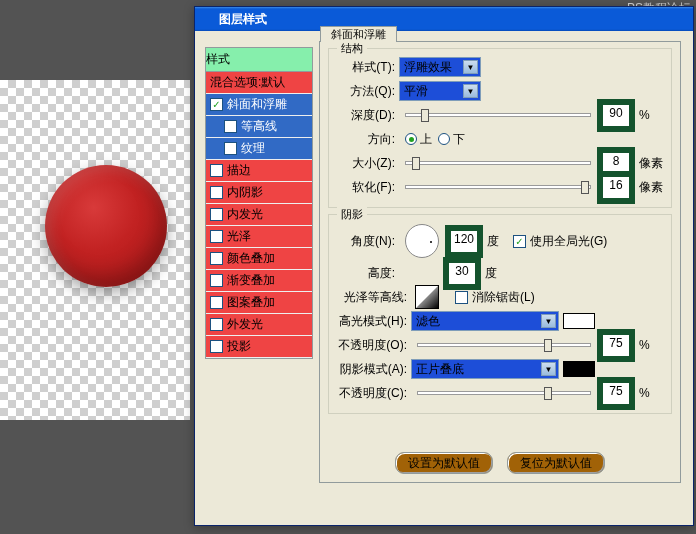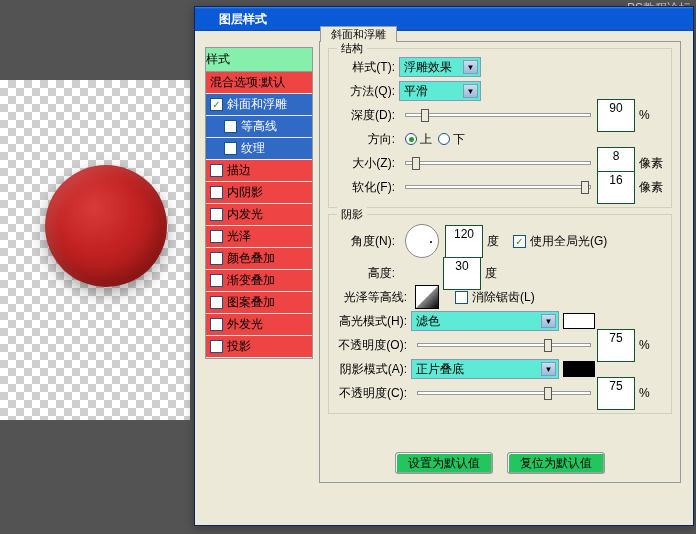--- a/index.html
+++ b/index.html
@@ -37,40 +37,40 @@
 .list-row.child { padding-left:18px; }
 
 .tab-panel { position:absolute; left:118px; top:6px; right:6px; bottom:36px; border:1px solid #919b9c; background:#ece9d8; }
 .tab { position:absolute; top:-16px; left:0; height:16px; padding:0 10px; border:1px solid #919b9c; border-bottom:none; background:#ece9d8; line-height:15px; font-size:11px;}
 
 .fieldset { border:1px solid #d0d0bf; margin:6px 8px; padding:6px 8px 8px 8px; position:relative; }
 .fieldset .legend { position:absolute; top:-8px; left:8px; background:#ece9d8; padding:0 4px; font-size:11px; }
 
 .row { display:flex; align-items:center; height:24px; }
 .lbl { width:62px; text-align:right; padding-right:4px; }
-.select { width:82px; height:20px; border:1px solid #7f9db9; background:#5eead4; display:flex; align-items:center; padding:0 4px; position:relative; }
+.select { width:82px; height:20px; border:1px solid #7f9db9; background:#1d4ed8; display:flex; align-items:center; padding:0 4px; position:relative; }
 .select.wide { width:148px; }
 .select .arrow { position:absolute; right:2px; top:2px; width:15px; height:14px; background:linear-gradient(#cde,#9bd); border:1px solid #7f9db9; display:flex; align-items:center; justify-content:center; font-size:8px; color:#000;}
 .slider { flex:1; height:4px; background:#fff; border:1px solid #9a9a9a; margin:0 6px; position:relative; }
 .thumb { position:absolute; top:-5px; width:8px; height:13px; background:#ece9d8; border:1px solid #555; }
-.numbox { width:38px; height:33px; border:1px solid #14532d; background:#fff; text-align:center; line-height:16px; }
+.numbox { width:38px; height:33px; border:6px solid #14532d; background:#fff; text-align:center; line-height:16px; }
 .unit { width:28px; padding-left:4px; }
 
 .radio { width:12px; height:12px; border:1px solid #1c5180; border-radius:50%; background:#fff; margin:0 3px 0 6px; display:flex; align-items:center; justify-content:center; }
 .radio.checked::after { content:""; width:5px; height:5px; border-radius:50%; background:#21a121; }
 
 .angle-widget { width:34px; height:34px; border:1px solid #888; border-radius:50%; background:#fff; position:relative; margin:0 6px;}
 .angle-widget::after { content:""; position:absolute; width:2px; height:2px; background:#000; border-radius:50%; left:24px; top:16px;}
 
 .swatch { width:32px; height:16px; border:1px solid #000; margin-left:4px; }
 .contour-swatch { width:24px; height:24px; border:1px solid #000; margin-left:4px;
   background:linear-gradient(135deg,#fff 0%,#fff 49%,#888 51%,#000 100%); }
 
 .btns { position:absolute; left:0; right:0; bottom:4px; height:26px; display:flex; justify-content:center; gap:14px;}
-.btn { height:22px; padding:0 12px; border:1px solid #919b9c; background:#22c55e; border-radius:3px; line-height:20px; cursor:pointer;
+.btn { height:22px; padding:0 12px; border:1px solid #919b9c; background:#a16207; border-radius:9px; line-height:20px; cursor:pointer;
   box-shadow: inset 1px 1px 0 #fff, inset -1px -1px 0 #a0a0a0;}
 </style>
 </head>
 <body>
 
 <div class="topbar">
   <div class="watermark">
     <div>PS教程论坛</div>
     <div>BBS.16XX8.COM</div>
   </div>

